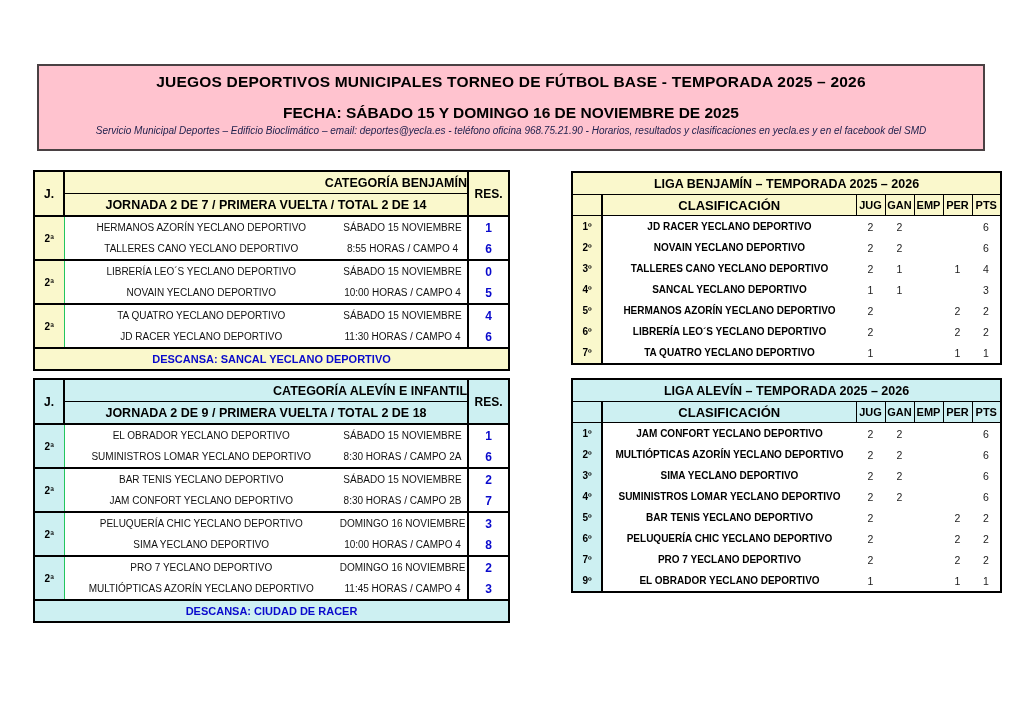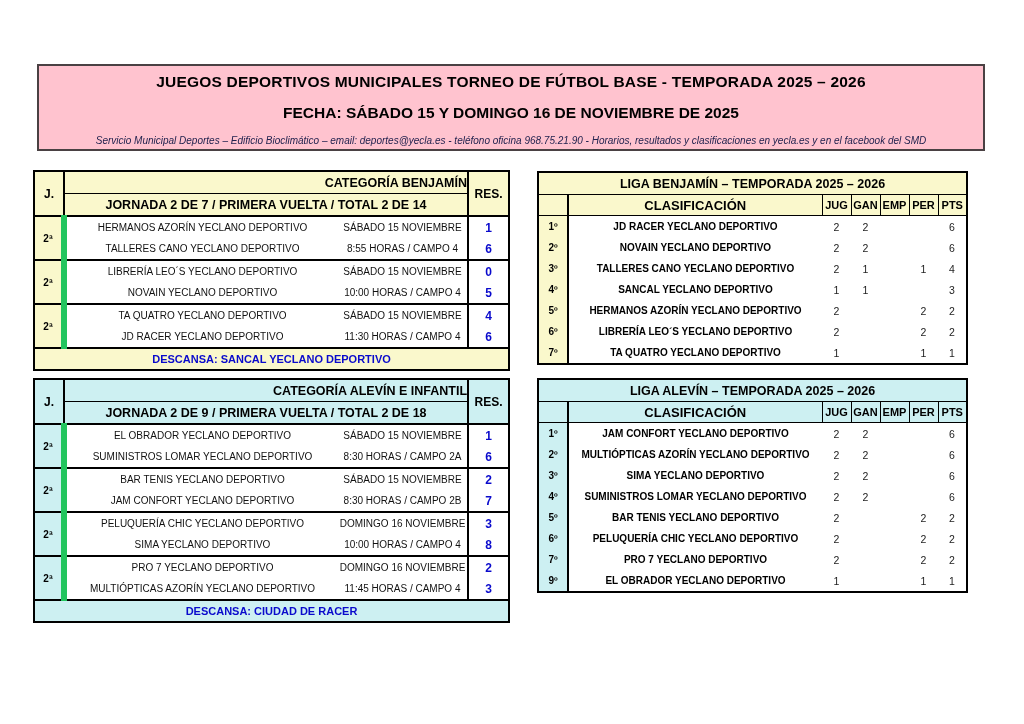--- a/index.html
+++ b/index.html
@@ -6,43 +6,43 @@
   body{
     width:1024px;height:724px;background:#ffffff;position:relative;
     font-family:"Liberation Sans", sans-serif;color:#000;overflow:hidden;
   }
   .notice{
     position:absolute;left:37px;top:64px;width:944px;height:83px;
     background:var(--pink);border:2px solid #4a4143;text-align:center;
   }
   .notice .title{font-size:15.5px;font-weight:bold;margin-top:7px;letter-spacing:.2px;}
   .notice .fecha{font-size:15.5px;font-weight:bold;margin-top:13px;}
-  .notice .info{font-size:10px;font-style:italic;margin-top:13px;color:#23234f;}
+  .notice .info{font-size:10px;font-style:italic;margin-top:3px;color:#23234f;}
 
   table{border-collapse:collapse;table-layout:fixed;position:absolute;background:#fff;}
   td{vertical-align:middle;text-align:center;padding:0;overflow:hidden;white-space:nowrap;}
 
   
   .fixtures{border:2px solid #000;width:475px;}
   .fixtures.yellow{--bg:var(--yellow);} .fixtures.cyan{--bg:var(--cyan);}
   .fixtures .hrow td{height:21px;}
   .fixtures .jh,.fixtures .resh{background:var(--bg);font-weight:bold;font-size:12px;
     border-right:2px solid #000;border-bottom:2px solid #000;}
   .fixtures .resh{border-right:0;border-left:2px solid #000;}
   .fixtures .cat{background:var(--bg);font-weight:bold;font-size:12.5px;border-bottom:1px solid #000;text-align:right;}
   .fixtures .jor{background:var(--bg);font-weight:bold;font-size:12.5px;border-bottom:2px solid #000;}
-  .fixtures .jcell{background:var(--bg);font-weight:bold;font-size:10px;border-right:6px solid #22c55e;}
+  .fixtures .jcell{background:var(--bg);font-weight:bold;font-size:10px;border-right:1px solid #22c55e;}
   .fixtures .team,.fixtures .when{font-size:10px;height:21px;color:#111;}
   .fixtures .score{color:var(--blue);font-weight:bold;font-size:12px;border-left:2px solid #000;}
   .fixtures .m-top td{border-top:2px solid #000;}
   .fixtures .rest-row td{height:20px;border-top:2px solid #000;background:var(--bg);
     color:var(--blue);font-weight:bold;font-size:11px;}
 
   
-  .standings{border:2px solid #000;width:429px;}
+  .standings{border:2px solid #000;width:429px;margin-left:34px;}
   .standings.yellow{--bg:var(--yellow);} .standings.cyan{--bg:var(--cyan);}
   .standings .t-title{height:21px;background:var(--bg);font-weight:bold;font-size:12.5px;border-bottom:1px solid #000;}
   .standings .cols td{height:20px;background:var(--bg);border:1px solid #000;font-weight:bold;}
   .standings .cols .clas{font-size:13px;}
   .standings .cols .st{font-size:11px;}
   .standings .cols .pos-h{border-right:2px solid #000;}
   .standings .pos{background:var(--bg);font-weight:bold;font-size:10px;border-right:2px solid #000;}
   .standings .teamname{font-weight:bold;font-size:10px;}
   .standings .stat{font-size:10.5px;color:#222;}
   .standings tbody.data td{height:21px;}

